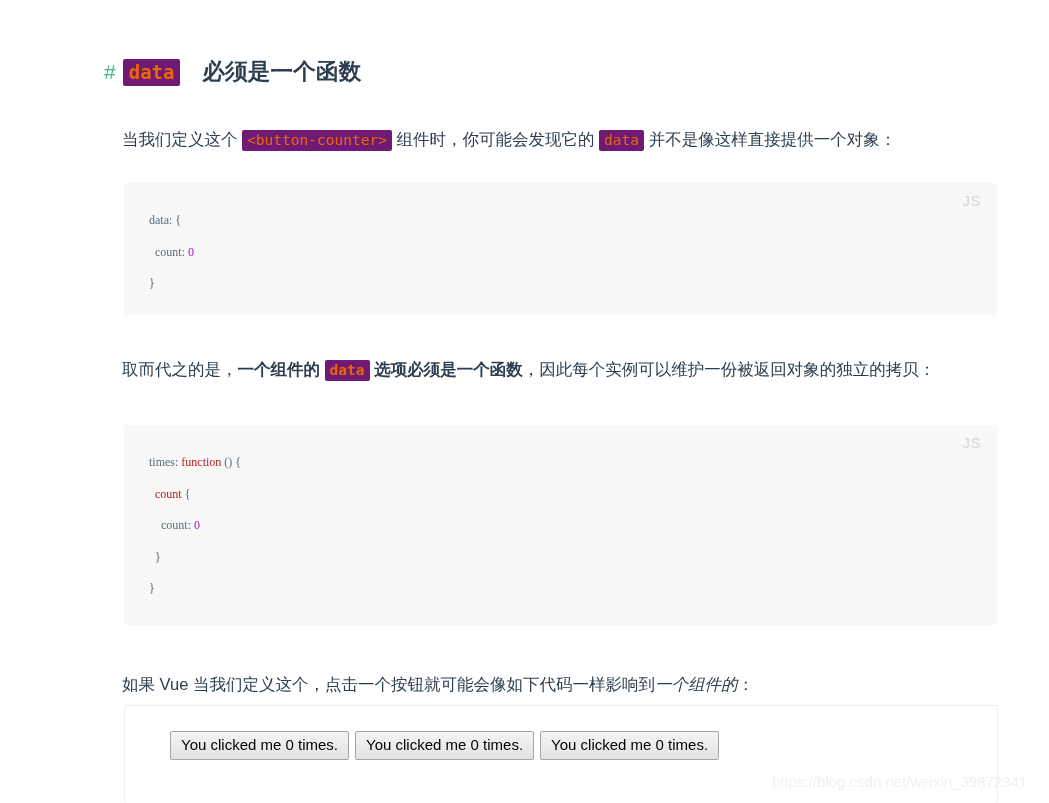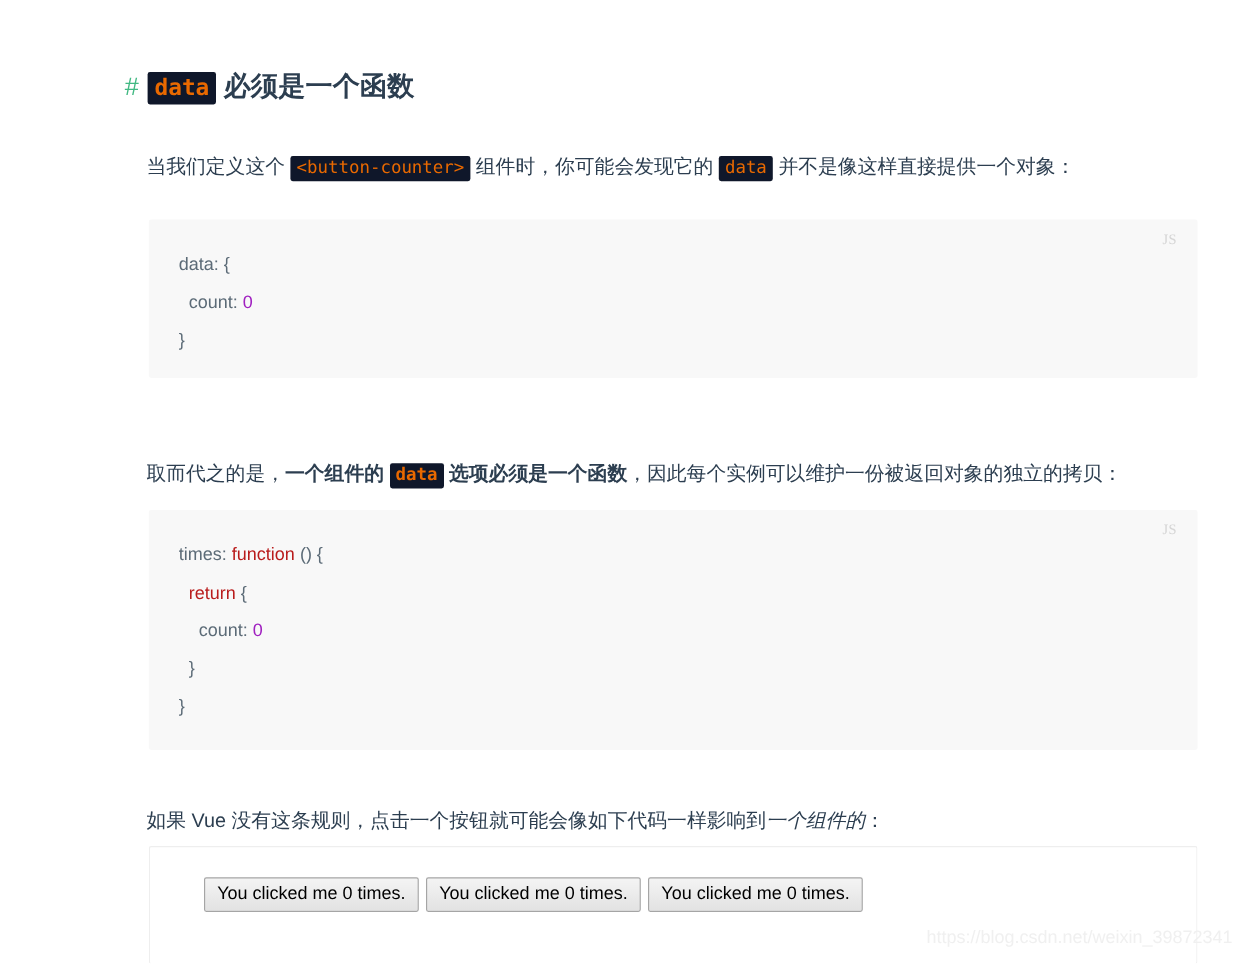--- a/index.html
+++ b/index.html
@@ -51,29 +51,29 @@
     margin-right: 7px;
     position: relative;
     top: 0px;
   }
   .heading .code-inline {
     font-size: 19px;
     font-weight: bold;
     padding: 2px 6px 3px 6px;
   }
   .heading-text {
-    margin-left: 6px;
+    margin-left: 22px;
     letter-spacing: 0.2px;
   }
 
   
   .code-inline {
     font-family: "DejaVu Sans Mono", "Liberation Mono", monospace;
     color: #e96900;
-    background: #0f172a;
+    background: #701a75;
     border-radius: 2px;
     padding: 2px 5px 3px 5px;
     font-size: 0.88em;
   }
   .code-inline.strong {
     font-weight: bold;
   }
 
   
   .para {
@@ -81,54 +81,54 @@
     font-size: 16.5px;
     line-height: 34px;
     color: #2c3e50;
     width: 876px;
     margin-top: 22px;
   }
   .para b { font-weight: bold; }
   .para i { font-style: italic; }
 
   #para1 { top: 100px; }
-  #para2 { top: 356px; }
+  #para2 { top: 330px; }
   #para3 { top: 645px; width: 880px; }
 
   
   .codeblock {
     position: absolute;
     left: 2px;
     width: 874px;
     background: #f8f8f8;
     border-radius: 2px;
     box-sizing: border-box;
     padding: 22px 25px 22px 25px;
   }
   #codeblock1 { top: 183px; height: 132px; }
   #codeblock2 { top: 425px; height: 200px; }
 
   .codeblock pre {
     margin: 0;
-    font-family: Liberation Sans, sans-serif;
-    font-size: 15px;
+    font-family: Liberation Serif, serif;
+    font-size: 12px;
     line-height: 31.5px;
     color: #5c6b77;
     white-space: pre;
     tab-size: 2;
   }
   .tok-kw  { color: #b91c1c; }
   .tok-num { color: #a020c0; }
 
   .lang-label {
     position: absolute;
     top: 9px;
     right: 17px;
-    font-family: Liberation Serif, serif;
-    font-size: 12px;
+    font-family: Liberation Sans, sans-serif;
+    font-size: 15px;
     color: #d5d5d5;
     letter-spacing: 0.5px;
     user-select: none;
   }
 
   
   .demo-box {
     position: absolute;
     left: 2px;
     top: 705px;
@@ -183,27 +183,27 @@
       <pre><span>data: {</span>
 <span>  count: </span><span class="tok-num">0</span>
 <span>}</span></pre>
     </div>
 
     <p class="para" id="para2"><span>取而代之的是，</span><b>一个组件的 </b><span class="code-inline strong">data</span><b> 选项必须是一个函数</b><span>，因此每个实例可以维护一份被返回对象的独立的拷贝：</span></p>
 
     <div class="codeblock" id="codeblock2">
       <span class="lang-label">JS</span>
       <pre><span>times: </span><span class="tok-kw">function</span><span> () {</span>
-<span>  </span><span class="tok-kw">return</span><span> {</span>
+<span>  </span><span class="tok-kw">count</span><span> {</span>
 <span>    count: </span><span class="tok-num">0</span>
 <span>  }</span>
 <span>}</span></pre>
     </div>
 
-    <p class="para" id="para3"><span>如果 Vue 没有这条规则，点击一个按钮就可能会像如下代码一样影响到</span><i>一个组件的</i><span>：</span></p>
+    <p class="para" id="para3"><span>如果 Vue 当我们定义这个，点击一个按钮就可能会像如下代码一样影响到</span><i>一个组件的</i><span>：</span></p>
 
     <div class="demo-box">
       <button class="demo-btn">You clicked me 0 times.</button><button class="demo-btn">You clicked me 0 times.</button><button class="demo-btn">You clicked me 0 times.</button>
     </div>
 
   </div>
 
   <div class="watermark">https://blog.csdn.net/weixin_39872341</div>
 </div>
 

